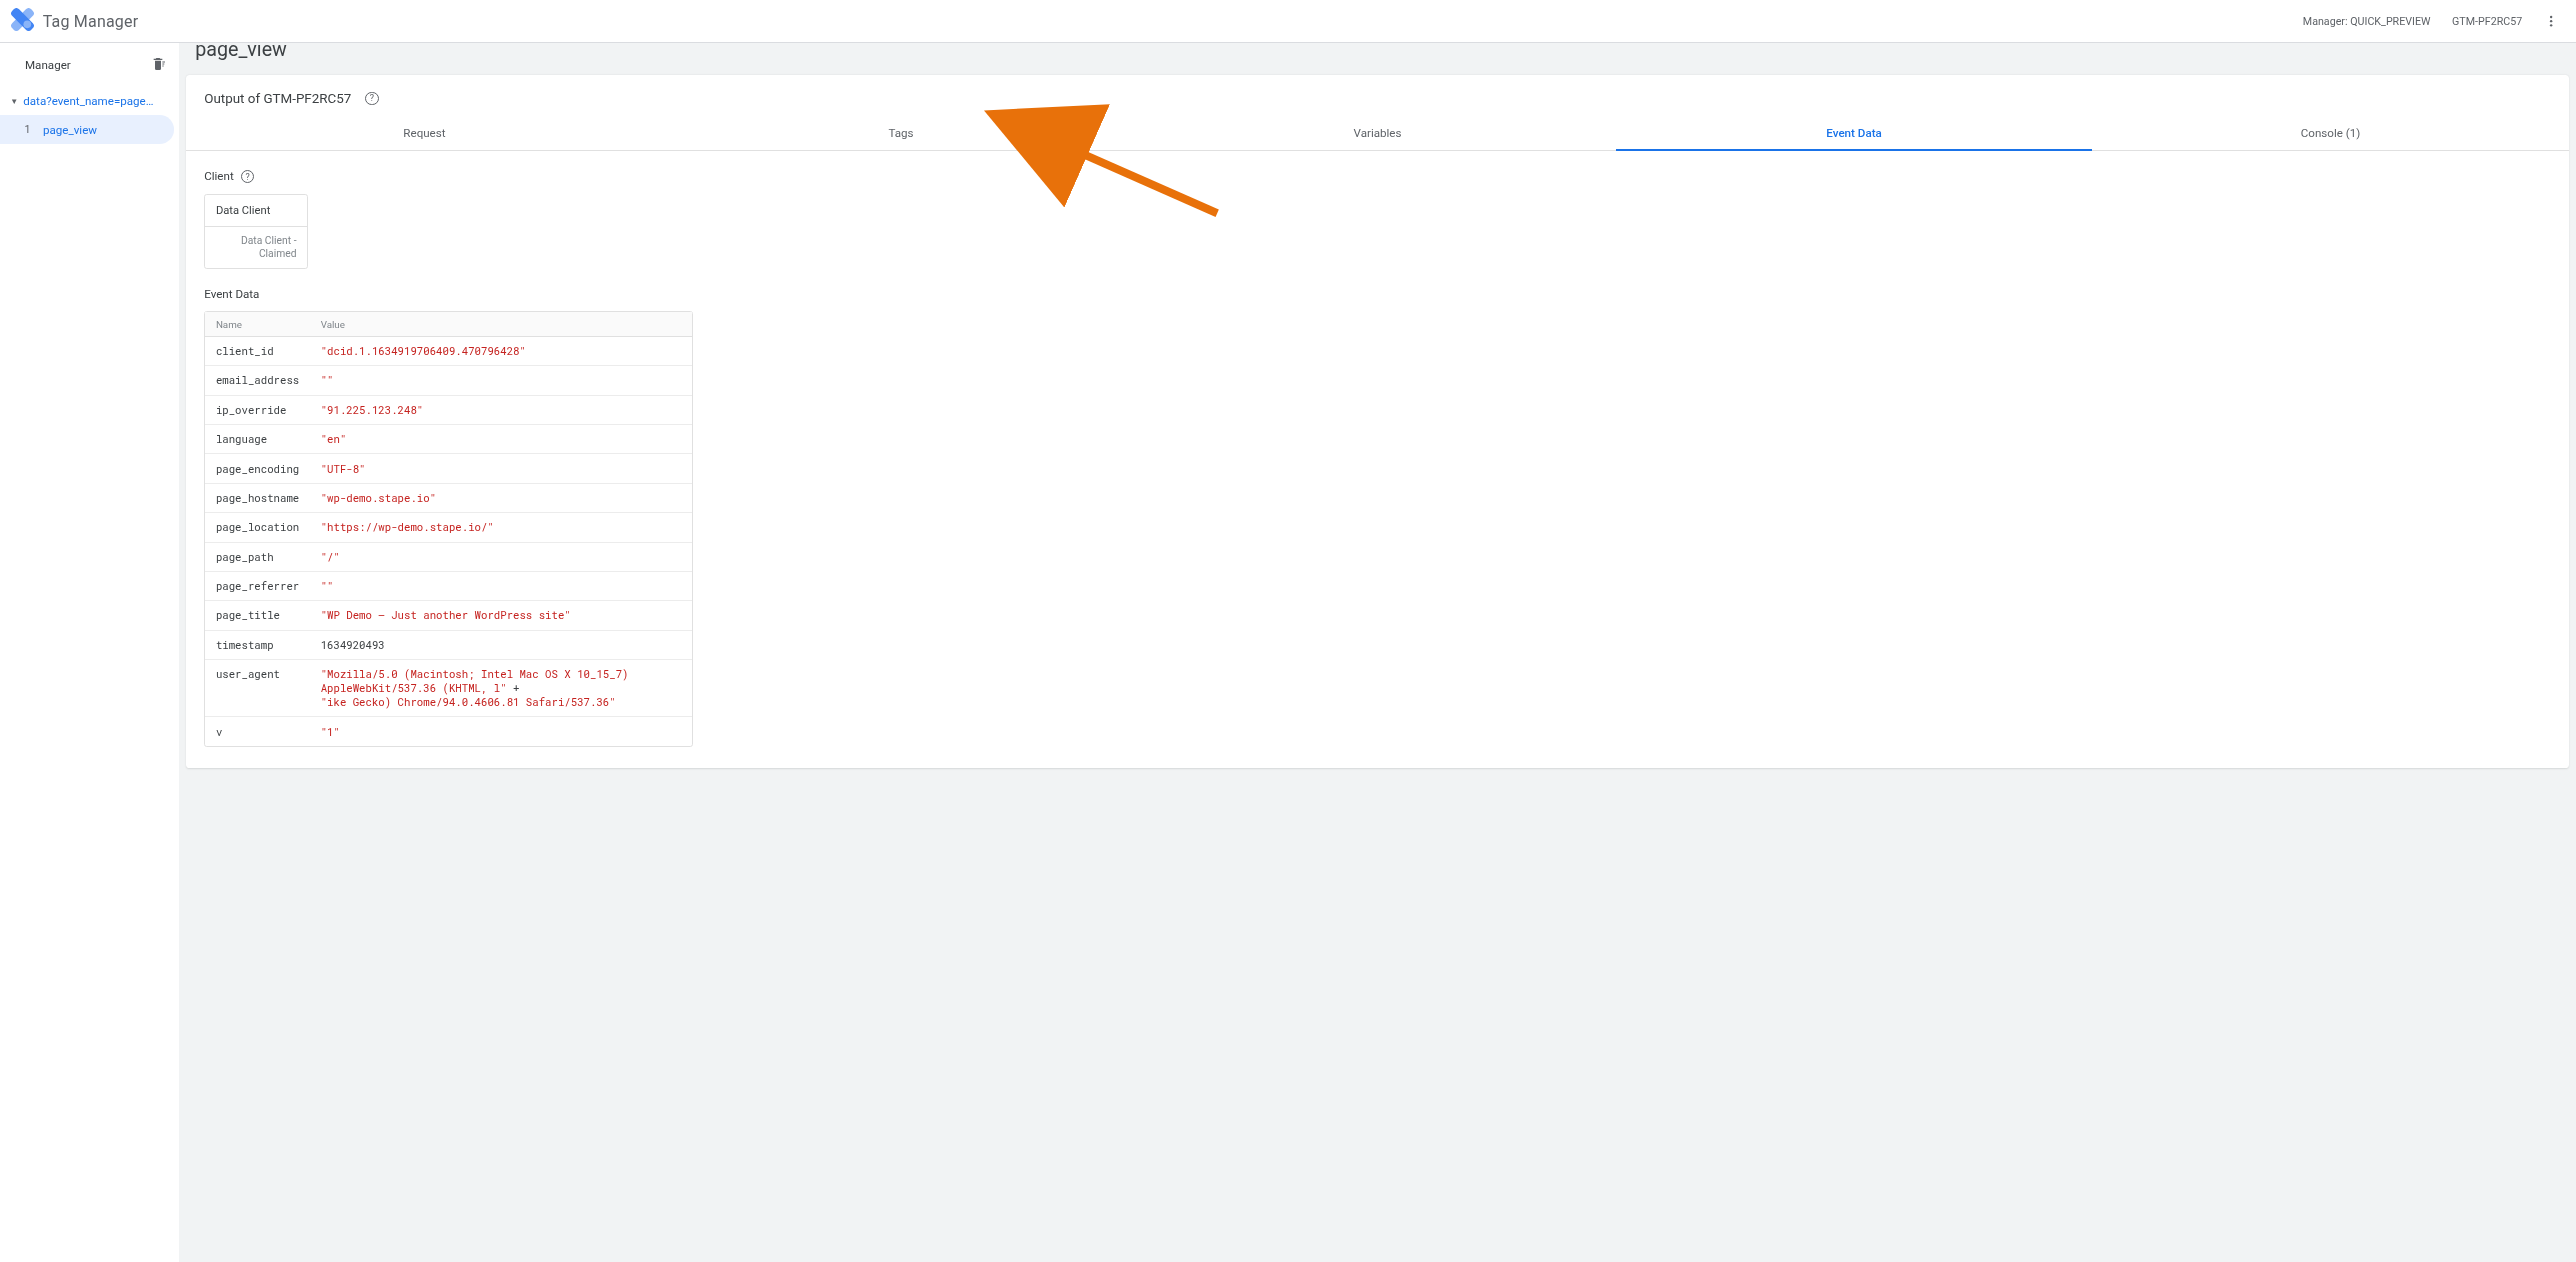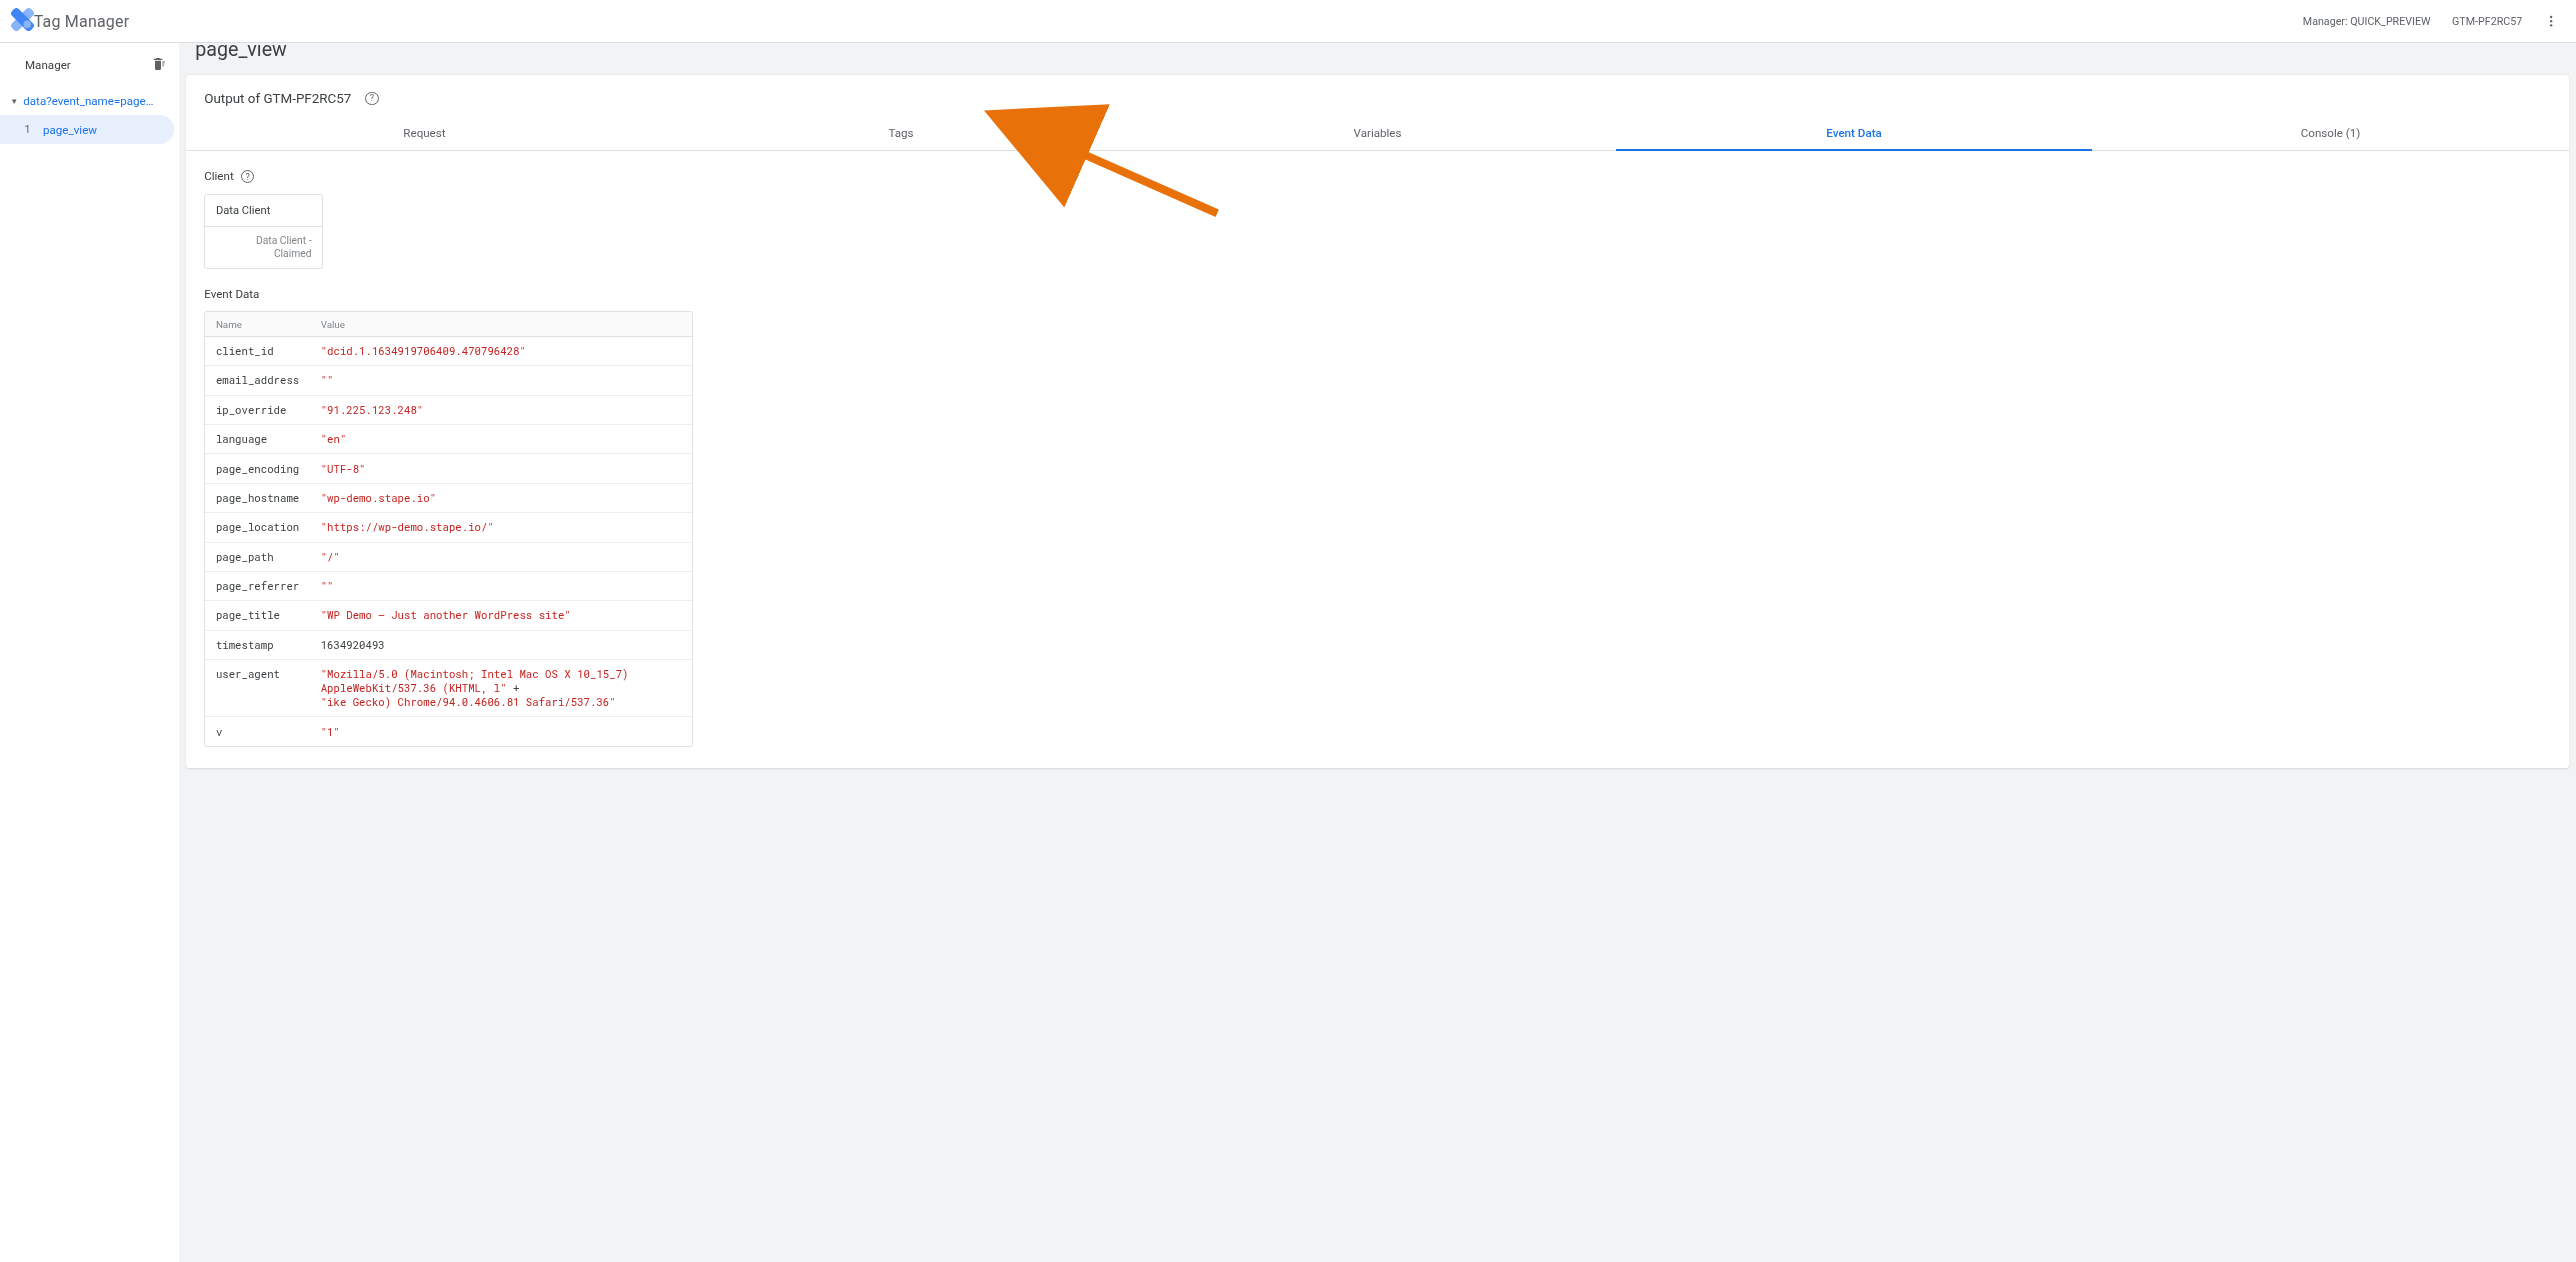--- a/index.html
+++ b/index.html
@@ -14,21 +14,21 @@
 
   
   .header {
     display: flex;
     align-items: center;
     height: 43px;
     padding: 0 14.3px 0 10.7px;
     border-bottom: 0.9px solid #dadce0;
     background: #fff;
   }
-  .logo-wrap { display: flex; align-items: center; }
+  .logo-wrap { display: flex; align-items: center; gap: 9px; }
   .app-title { font-size: 16px; color: #5f6368; font-weight: 400; letter-spacing: 0.2px; }
   .header-spacer { flex: 1; }
   .version-text { font-size: 10.7px; color: #5f6368; margin-right: 21.5px; }
   .container-id { font-size: 10.7px; color: #5f6368; margin-right: 18px; }
   .menu-dots {
     width: 21.5px; height: 21.5px; display:flex; align-items:center; justify-content:center;
     cursor: pointer; border-radius: 50%;
   }
 
   
@@ -138,21 +138,21 @@
     height:1.8px; background:#1a73e8;
   }
 
   .section-label {
     font-size:11.6px; color:#3c4043; padding:18px 18px 5.4px 18px;
     display:flex; align-items:flex-end; gap:7.2px;
   }
 
   
   .client-card {
-    width:119px;
+    width:104px;
     border:0.9px solid #e0e0e0; border-radius:2.7px;
     margin:5.4px 0 0 18px;
     overflow:hidden;
     font-size:11.2px;
   }
   .client-card .top { padding:9px 10.7px; color:#3c4043; }
   .client-card .bot {
     border-top:0.9px solid #e0e0e0;
     padding:7.2px 10.7px; color:#80868b; font-size:10.3px;text-align:right;
   }

